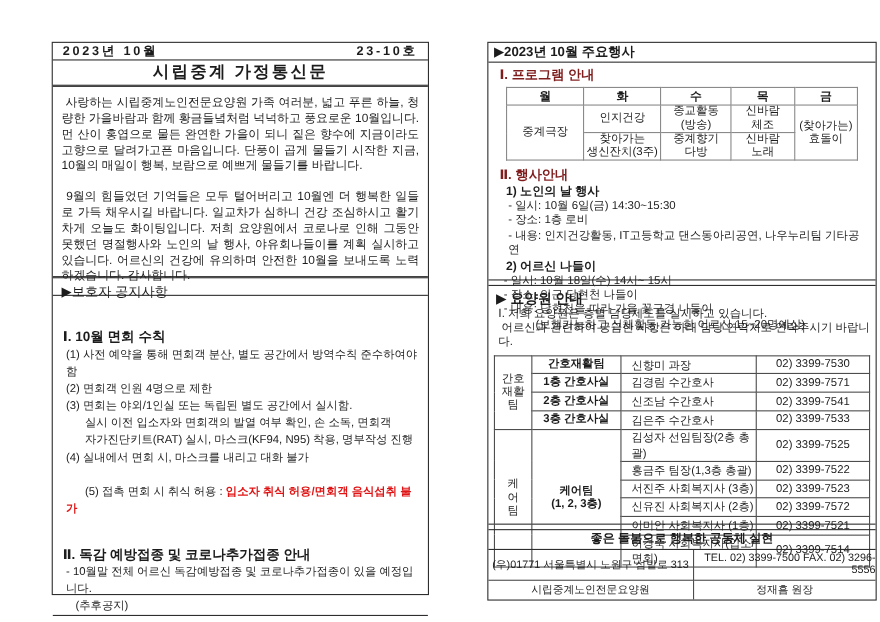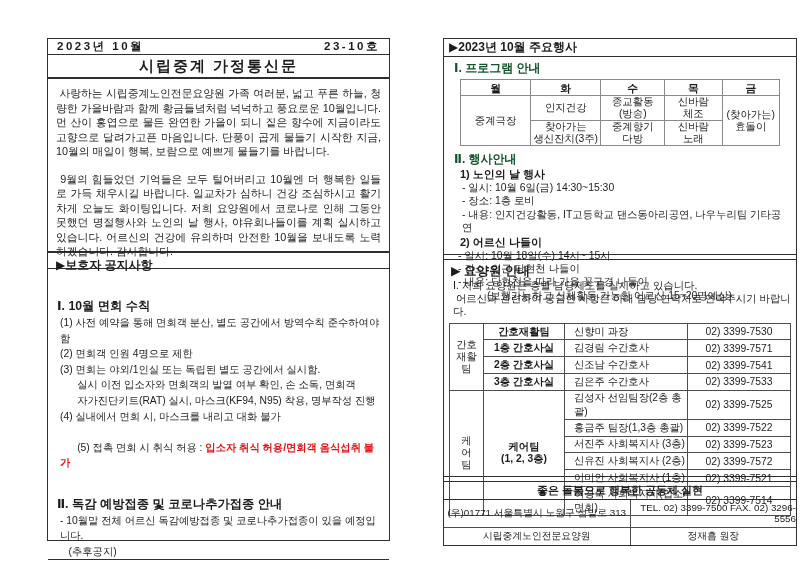--- a/index.html
+++ b/index.html
@@ -11,31 +11,31 @@
   #right-page { left:443px; top:38px; width:354px; height:508px; }
 
   
   .lp-header { height:19px; border-bottom:1.6px solid #2e2e2e; display:flex; justify-content:space-between; align-items:center; padding:0 9px; font-weight:bold; font-size:11.5px; letter-spacing:2.5px;gap:35px; }
   .lp-title  { height:23px; border-bottom:1.6px solid #2e2e2e; text-align:center; font-weight:bold; font-size:15px; letter-spacing:2px; line-height:22px; }
   .lp-sep    { height:5px; border-bottom:1.2px solid #2e2e2e; }
   .lp-body   { height:173px; border-bottom:1.2px solid #2e2e2e; padding:7px 8px 0 8px; font-size:10.8px; line-height:14.5px; text-align:justify; }
   .lp-body p { white-space:pre-wrap; }
   .lp-body p + p { margin-top:13px; }
   .lp-sep2   { height:6px; border-bottom:1.2px solid #2e2e2e; }
-  .lp-notice { height:16px; border-bottom:1.2px solid #2e2e2e; font-weight:bold; font-size:12px; line-height:24px; padding-left:8px; }
+  .lp-notice { height:16px; border-bottom:1.2px solid #2e2e2e; font-weight:normal; font-size:12px; line-height:24px; padding-left:8px; }
   .lp-rules  { flex:1; border-bottom:1.2px solid #2e2e2e; padding:29px 7px 0 9px; font-size:10.3px; line-height:15.6px; }
   .rule-title { font-weight:bold; font-size:12.3px; line-height:17px; }
   .rule-item { white-space:pre-wrap; padding-left:3px; }
   .red-strong { color:#e01414; font-weight:bold; }
   .sec2-title { margin-top:9px; }
   .lp-bottom { height:13px; }
 
   
   .rp-header { height:18px; border-bottom:1.4px solid #2e2e2e; font-weight:bold; font-size:12px; line-height:17px; padding-left:5px; }
-  .blue-title { color:#14532d; font-weight:bold; font-size:12px; line-height:16px; padding-left:4px; }
+  .blue-title { color:#7f1d1d; font-weight:bold; font-size:12px; line-height:16px; padding-left:4px; }
   .rp-main { height:198px; border-bottom:1.2px solid #2e2e2e; padding:3px 6px 0 6px; }
 
   table { border-collapse:collapse; }
   .program-table { width:calc(100% - 20px); margin:3px 10px 5px 10px; border:1.4px solid #5a5a5a; }
   .program-table th, .program-table td { border:1px solid #8a8a8a; text-align:center; font-size:10.4px; white-space:pre-line; line-height:12px; }
   .program-table th { height:16px; font-size:10.8px; }
   .program-table td { height:23px; }
 
   .event-title { font-weight:bold; font-size:11px; line-height:14px; padding-left:10px; }
   .event-line  { font-size:10.4px; line-height:13.4px; padding-left:12px; white-space:pre-wrap; }

